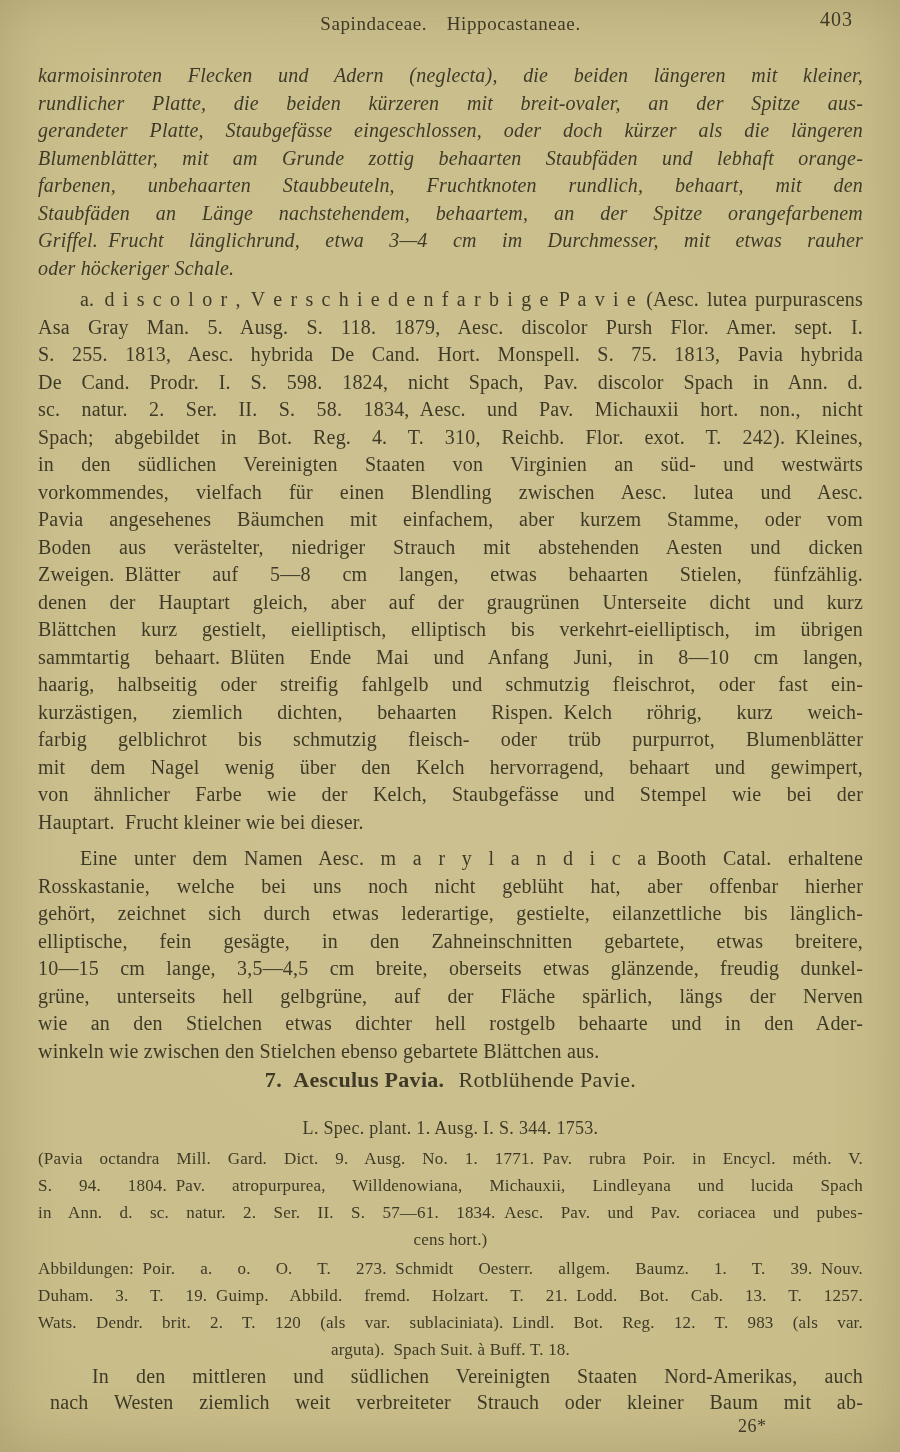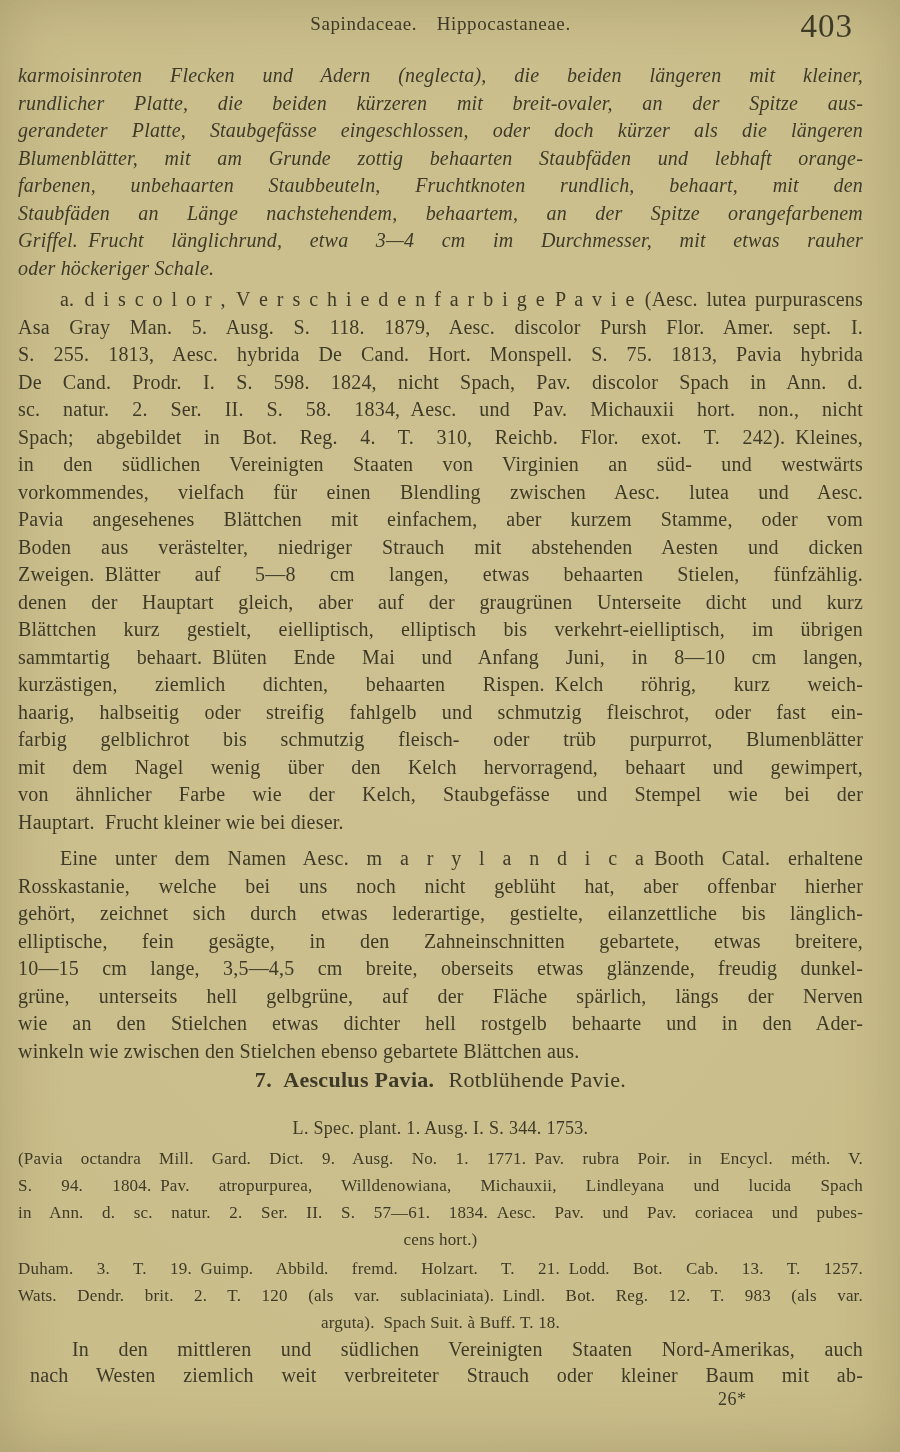--- a/index.html
+++ b/index.html
@@ -6,21 +6,21 @@
     margin: 0;
     padding: 0;
     background: #9a8f63;
   }
   .page {
     position: relative;
     width: 900px;
     height: 1452px;
     margin: 0 auto;
     box-sizing: border-box;
-    padding: 10px 37px 0 18px;
+    padding: 10px 37px 0 38px;
     overflow: hidden;
     background:
       radial-gradient(ellipse 130% 110% at 48% 45%,
         #cdc192 0%, #c9bd8a 52%, #c2b681 82%, #b6aa74 100%);
     color: #3e3a27;
     font-family: "Liberation Serif", "DejaVu Serif", serif;
     box-shadow: inset 0 0 60px rgba(90, 80, 40, 0.25);
   }
   
   .page-header {
@@ -32,21 +32,21 @@
     left: 0; right: 0;
     top: 3px;
     text-align: center;
     font-size: 19px;
     letter-spacing: 0.6px;
   }
   .page-number {
     position: absolute;
     right: 10px;
     top: -2px;
-    font-size: 33px;
+    font-size: 20px;
     letter-spacing: 1px;
   }
   
   .para {
     font-size: 20px;
     line-height: 27.5px;
     letter-spacing: 0.2px;
   }
   .tline {
     height: 27.5px;
@@ -121,28 +121,28 @@
 
   <div id="para2" class="para indent">
       <div class="tline first">a. d i s c o l o r , V e r s c h i e d e n f a r b i g e P a v i e (Aesc. lutea purpurascens</div>
       <div class="tline">Asa Gray Man. 5. Ausg. S. 118. 1879, Aesc. discolor Pursh Flor. Amer. sept. I.</div>
       <div class="tline">S. 255. 1813, Aesc. hybrida De Cand. Hort. Monspell. S. 75. 1813, Pavia hybrida</div>
       <div class="tline">De Cand. Prodr. I. S. 598. 1824, nicht Spach, Pav. discolor Spach in Ann. d.</div>
       <div class="tline">sc. natur. 2. Ser. II. S. 58. 1834, Aesc. und Pav. Michauxii hort. non., nicht</div>
       <div class="tline">Spach; abgebildet in Bot. Reg. 4. T. 310, Reichb. Flor. exot. T. 242). Kleines,</div>
       <div class="tline">in den südlichen Vereinigten Staaten von Virginien an süd- und westwärts</div>
       <div class="tline">vorkommendes, vielfach für einen Blendling zwischen Aesc. lutea und Aesc.</div>
-      <div class="tline">Pavia angesehenes Blättchen mit einfachem, aber kurzem Stamme, oder vom</div>
+      <div class="tline">Pavia angesehenes Bäumchen mit einfachem, aber kurzem Stamme, oder vom</div>
       <div class="tline">Boden aus verästelter, niedriger Strauch mit abstehenden Aesten und dicken</div>
       <div class="tline">Zweigen. Blätter auf 5—8 cm langen, etwas behaarten Stielen, fünfzählig.</div>
       <div class="tline">denen der Hauptart gleich, aber auf der graugrünen Unterseite dicht und kurz</div>
       <div class="tline">Blättchen kurz gestielt, eielliptisch, elliptisch bis verkehrt-eielliptisch, im übrigen</div>
       <div class="tline">sammtartig behaart. Blüten Ende Mai und Anfang Juni, in 8—10 cm langen,</div>
+      <div class="tline">haarig, halbseitig oder streifig fahlgelb und schmutzig fleischrot, oder fast ein-</div>
       <div class="tline">kurzästigen, ziemlich dichten, behaarten Rispen. Kelch röhrig, kurz weich-</div>
-      <div class="tline">haarig, halbseitig oder streifig fahlgelb und schmutzig fleischrot, oder fast ein-</div>
       <div class="tline">farbig gelblichrot bis schmutzig fleisch- oder trüb purpurrot, Blumenblätter</div>
       <div class="tline">mit dem Nagel wenig über den Kelch hervorragend, behaart und gewimpert,</div>
       <div class="tline">von ähnlicher Farbe wie der Kelch, Staubgefässe und Stempel wie bei der</div>
       <div class="tline last">Hauptart. Frucht kleiner wie bei dieser.</div>
     </div>
 
   <div id="para3" class="para indent">
       <div class="tline first">Eine unter dem Namen Aesc. m a r y l a n d i c a Booth Catal. erhaltene</div>
       <div class="tline">Rosskastanie, welche bei uns noch nicht geblüht hat, aber offenbar hierher</div>
       <div class="tline">gehört, zeichnet sich durch etwas lederartige, gestielte, eilanzettliche bis länglich-</div>
@@ -160,20 +160,21 @@
   <div class="species-reference">L. Spec. plant. 1. Ausg. I. S. 344. 1753.</div>
 
   <div id="synonyms" class="smallblock">
       <div class="tline first">(Pavia octandra Mill. Gard. Dict. 9. Ausg. No. 1. 1771. Pav. rubra Poir. in Encycl. méth. V.</div>
       <div class="tline">S. 94. 1804. Pav. atropurpurea, Willdenowiana, Michauxii, Lindleyana und lucida Spach</div>
       <div class="tline">in Ann. d. sc. natur. 2. Ser. II. S. 57—61. 1834. Aesc. Pav. und Pav. coriacea und pubes-</div>
       <div class="tline last">cens hort.)</div>
     </div>
 
   <div id="illustrations" class="smallblock">
+      <div class="tline first">Abbildungen: Poir. a. o. O. T. 273. Schmidt Oesterr. allgem. Baumz. 1. T. 39. Nouv.</div>
       <div class="tline">Duham. 3. T. 19. Guimp. Abbild. fremd. Holzart. T. 21. Lodd. Bot. Cab. 13. T. 1257.</div>
       <div class="tline">Wats. Dendr. brit. 2. T. 120 (als var. sublaciniata). Lindl. Bot. Reg. 12. T. 983 (als var.</div>
       <div class="tline last">arguta). Spach Suit. à Buff. T. 18.</div>
     </div>
 
   <div id="closing" class="para indent cont">
       <div class="tline first">In den mittleren und südlichen Vereinigten Staaten Nord-Amerikas, auch</div>
       <div class="tline last">nach Westen ziemlich weit verbreiteter Strauch oder kleiner Baum mit ab-</div>
     </div>
 

